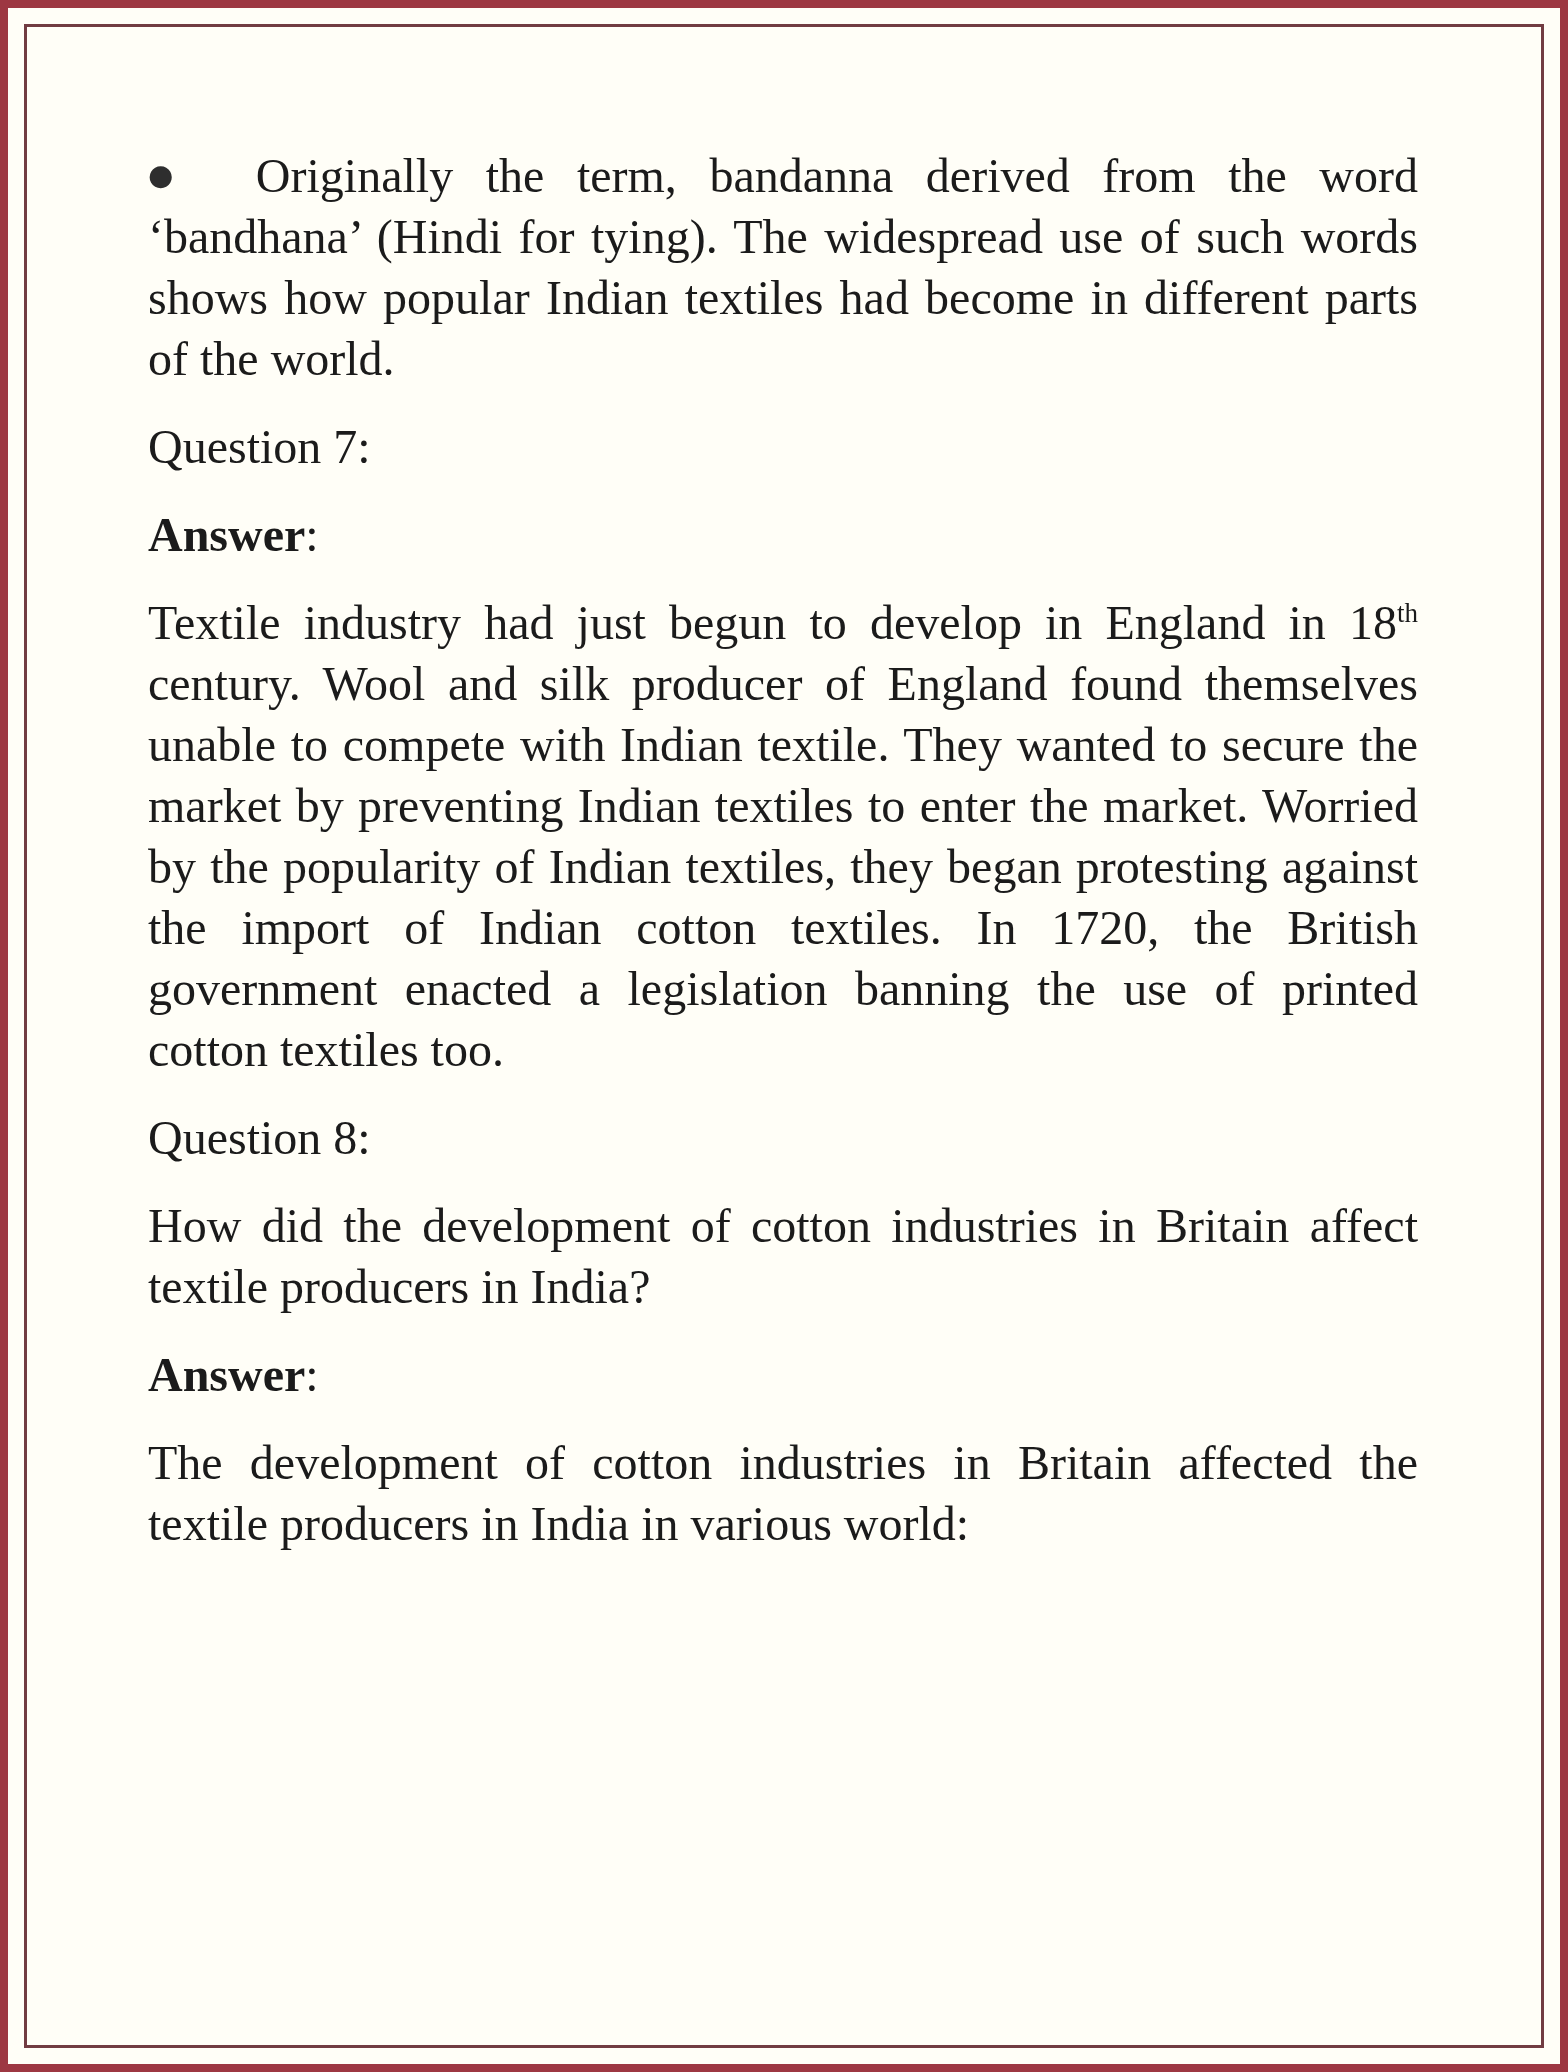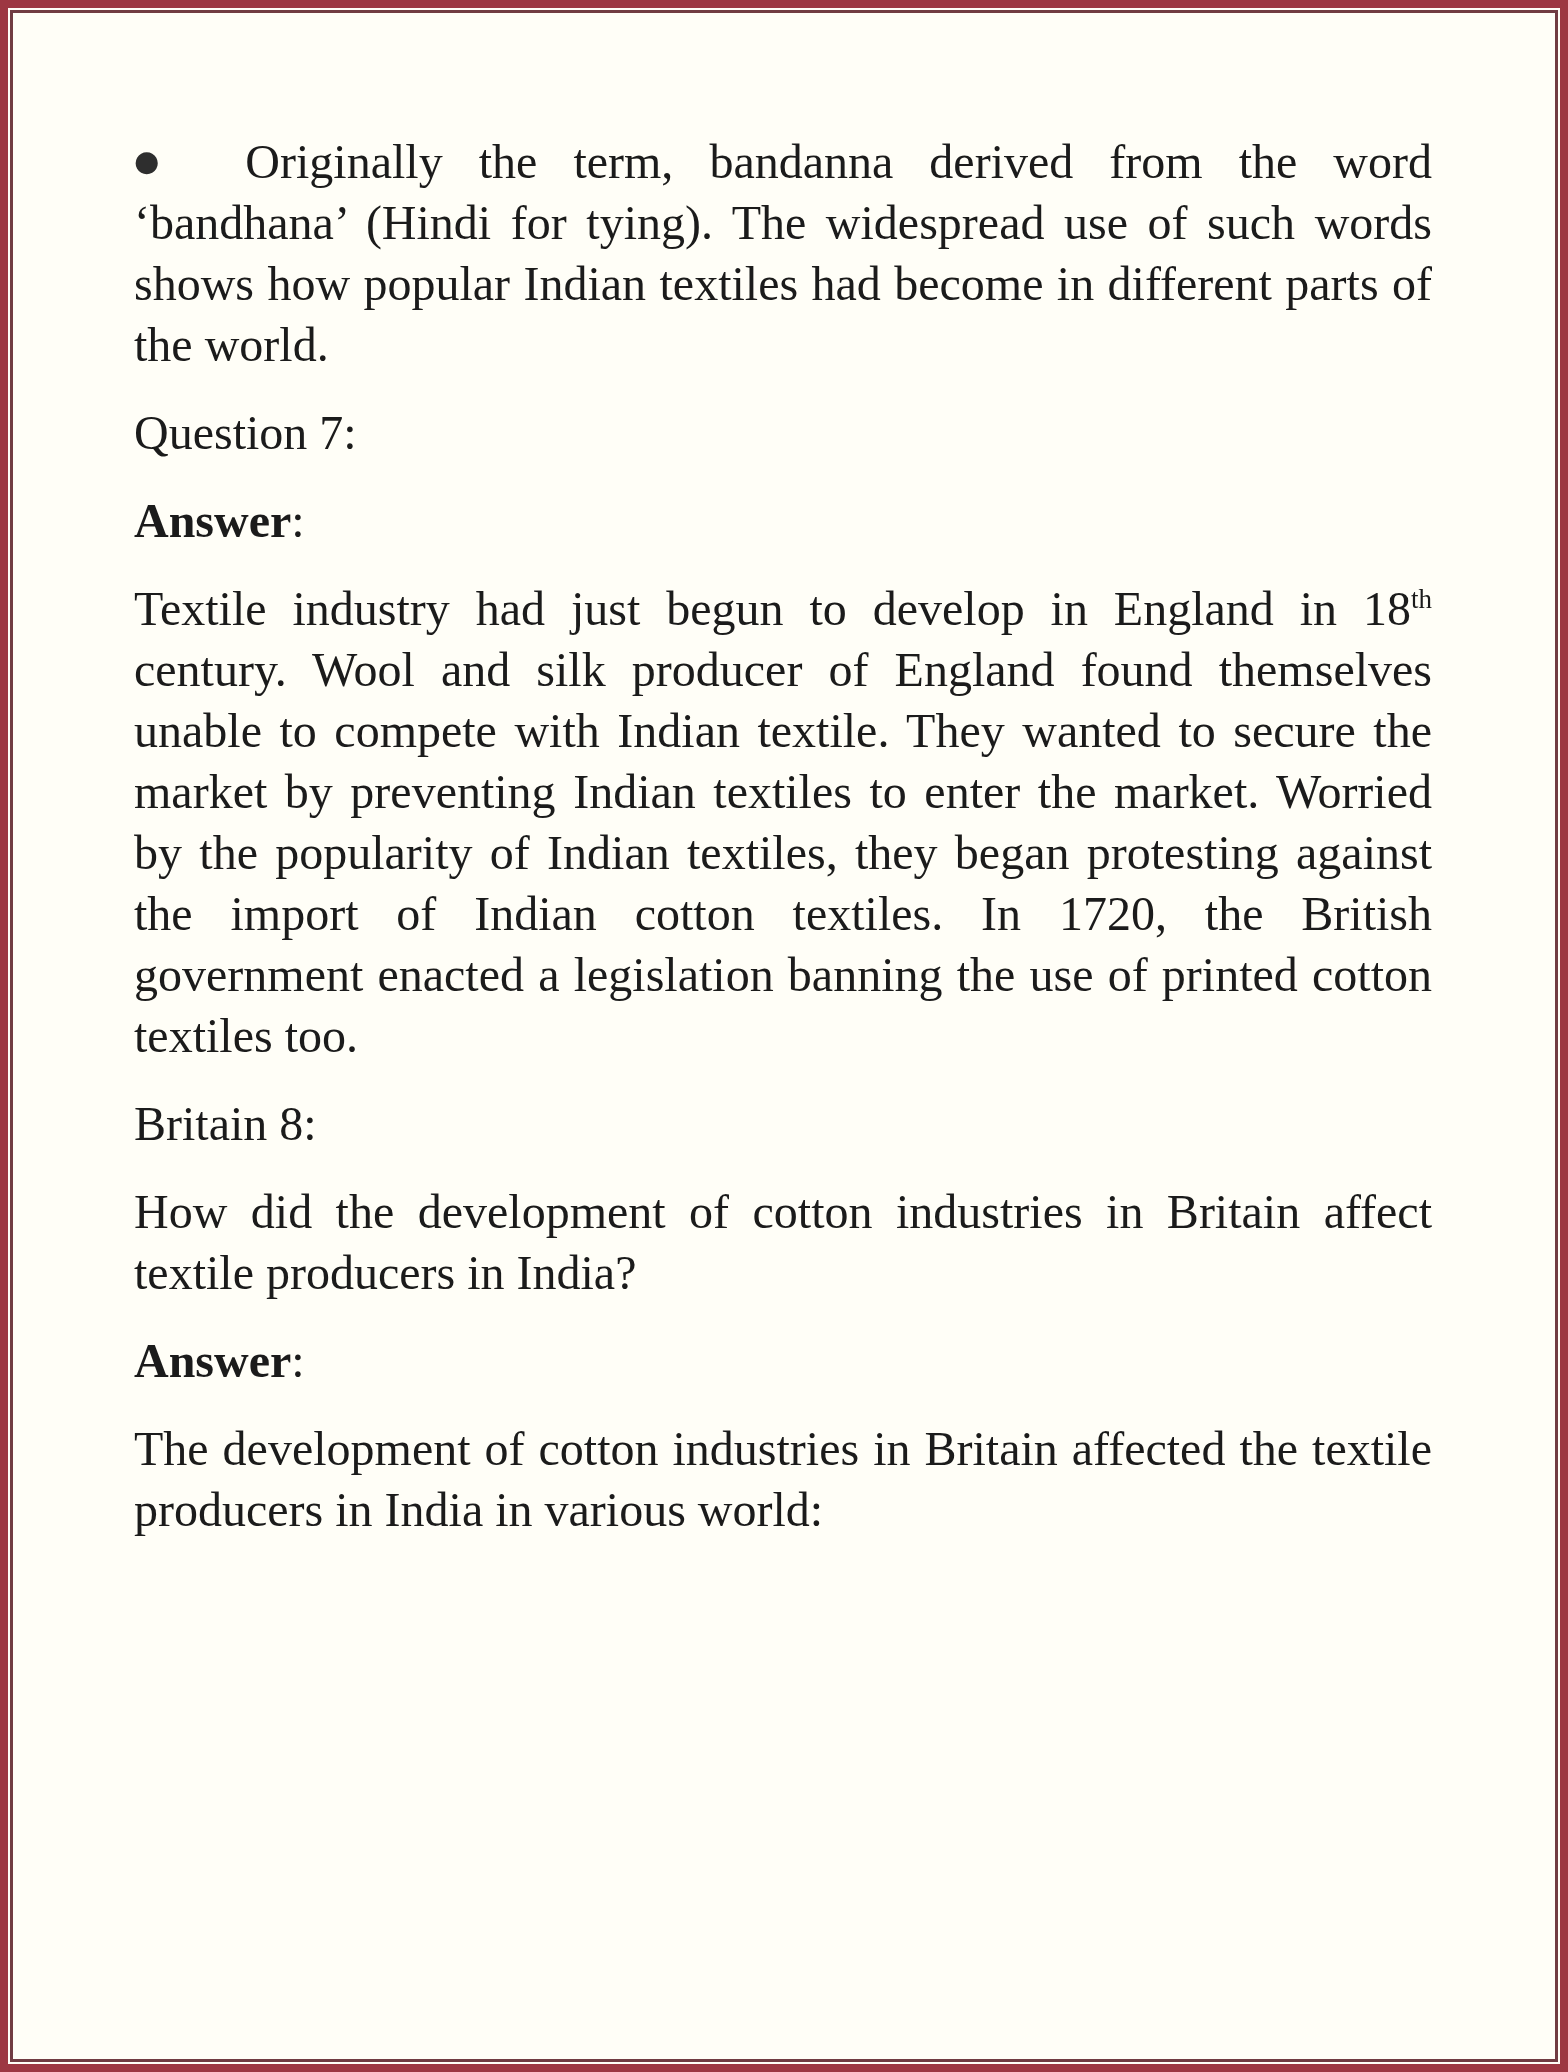--- a/index.html
+++ b/index.html
@@ -10,21 +10,21 @@
   body {
     width: 1568px;
     height: 2072px;
   }
   .page {
     box-sizing: border-box;
     width: 1568px;
     height: 2072px;
     background: #FFFEF7;
     border: 8px solid #9D3742;
-    padding: 2px;
+    padding: 16px;
   }
   .frame {
     box-sizing: border-box;
     width: 100%;
     height: 100%;
     border: 3px solid #713C42;
     overflow: hidden;
   }
   .content {
     box-sizing: border-box;
@@ -68,21 +68,21 @@
 
       <p class="para"><span class="bullet-dot">●</span><span>Originally the term, bandanna derived from the word ‘bandhana’ (Hindi for tying). The widespread use of such words shows how popular Indian textiles had become in different parts of the world.</span></p>
 
       <p class="para heading">Question 7:</p>
 
 
       <p class="para"><span class="bold">Answer</span><span>:</span></p>
 
       <p class="para"><span>Textile industry had just begun to develop in England in 18</span><span class="sup">th</span><span> century. Wool and silk producer of England found themselves unable to compete with Indian textile. They wanted to secure the market by preventing Indian textiles to enter the market. Worried by the popularity of Indian textiles, they began protesting against the import of Indian cotton textiles. In 1720, the British government enacted a legislation banning the use of printed cotton textiles too.</span></p>
 
-      <p class="para heading">Britain 8:</p>
+      <p class="para heading">Question 8:</p>
 
       <p class="para">How did the development of cotton industries in Britain affect textile producers in India?</p>
 
       <p class="para"><span class="bold">Answer</span><span>:</span></p>
 
       <p class="para">The development of cotton industries in Britain affected the textile producers in India in various world:</p>
 
 
     </div>
   </div>

